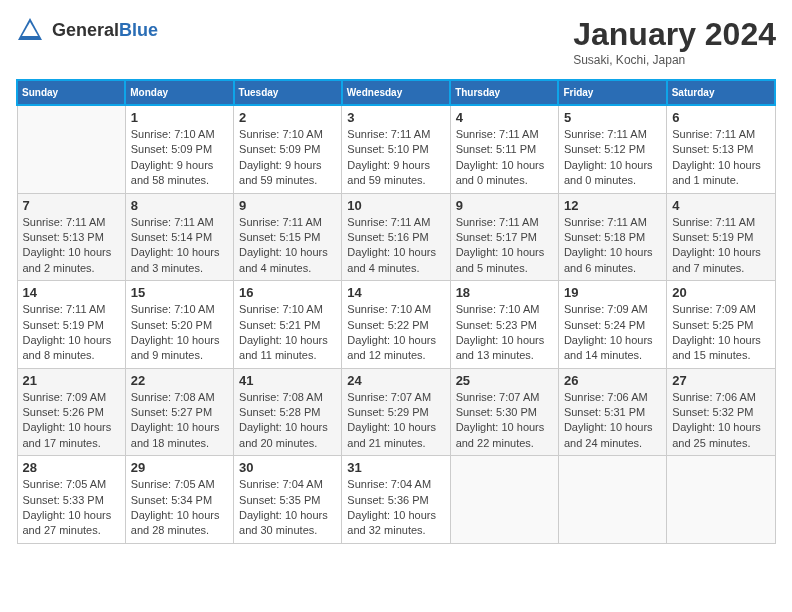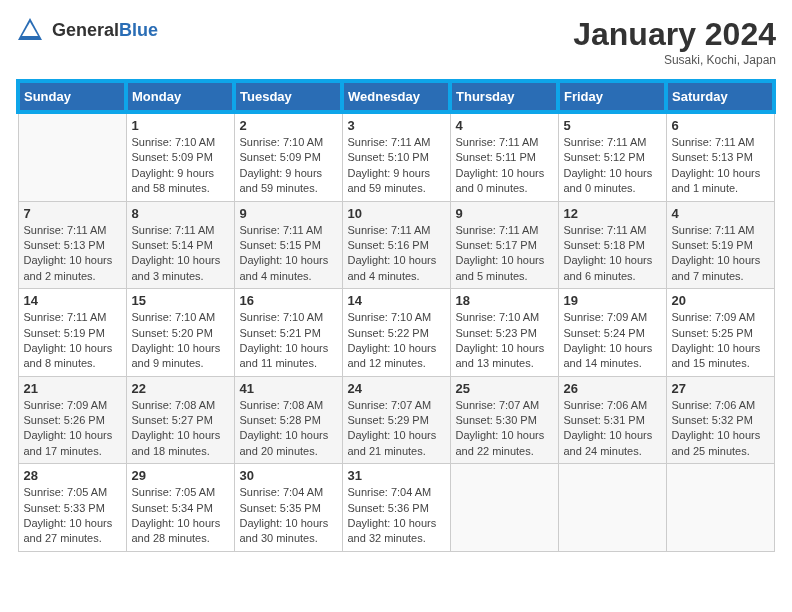--- a/index.html
+++ b/index.html
@@ -29,44 +29,43 @@
     .logo-text-blue {
       font-size: 18px;
       font-weight: bold;
       color: #2a6db5;
     }
     .logo-icon {
       width: 28px;
       height: 28px;
     }
     .title-block {
-      text-align: right;
     }
     .main-title {
       font-size: 32px;
       font-weight: bold;
       color: #333;
     }
     .sub-title {
       font-size: 12px;
       color: #555;
     }
     table {
       width: 100%;
       border-collapse: collapse;
       font-size: 11px;
     }
     th {
       background-color: #2a6db5;
       color: #fff;
       padding: 6px 4px;
       text-align: left;
-      font-size: 13px;
-      font-weight: bold;
-      border: 4px solid #0ea5e9;
+      font-size: 10px;
+      font-weight: bold;
+      border: 2px solid #0ea5e9;
     }
     td {
       border: 1px solid #ccc;
       vertical-align: top;
       padding: 4px 5px;
       width: 107px;
       min-height: 80px;
       background: #fff;
     }
     td.empty {

